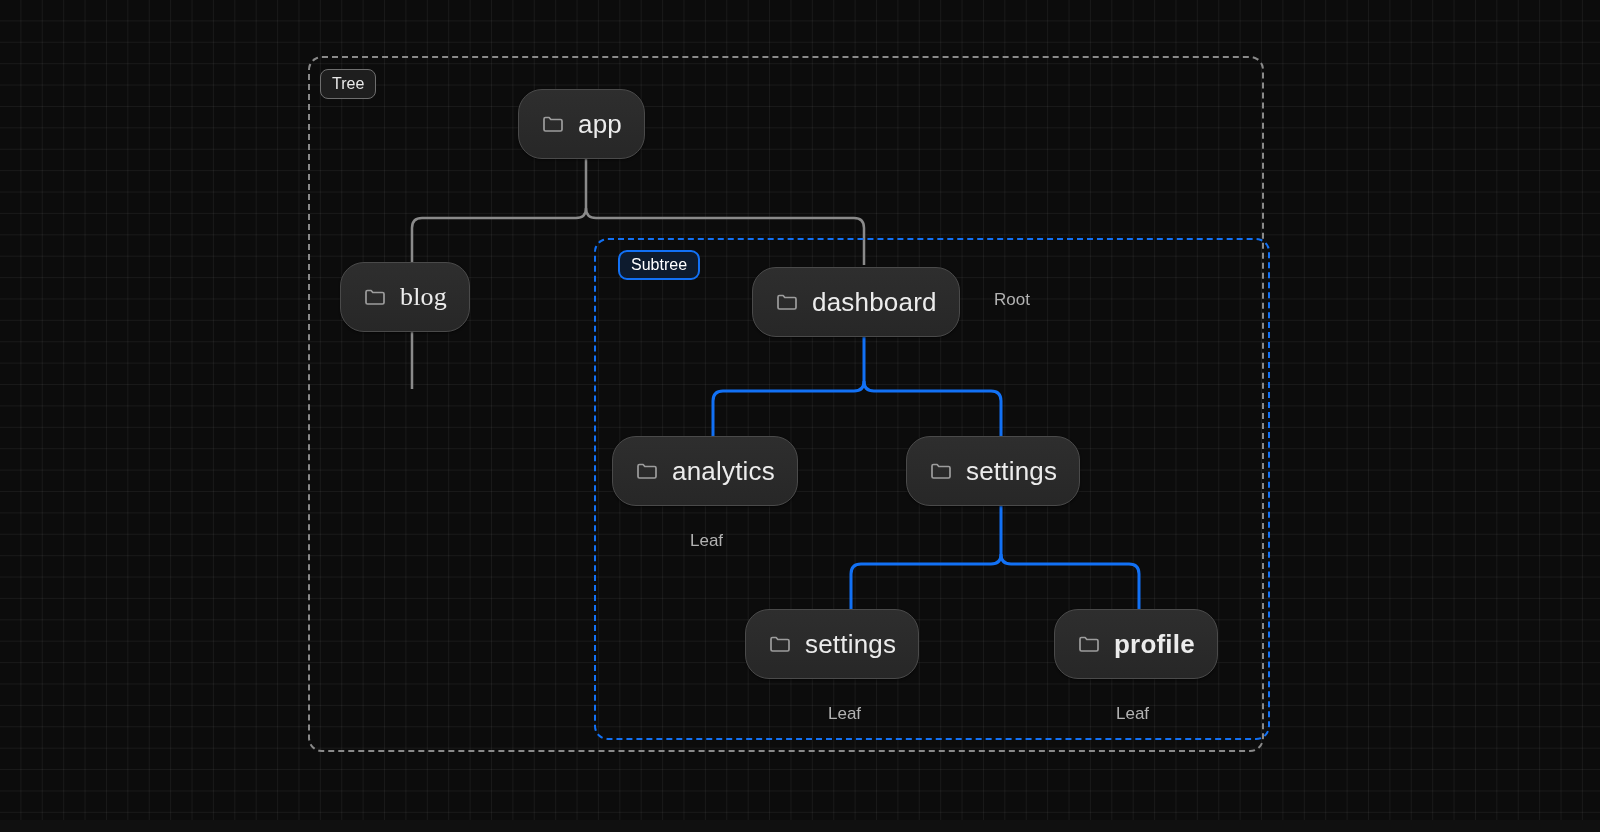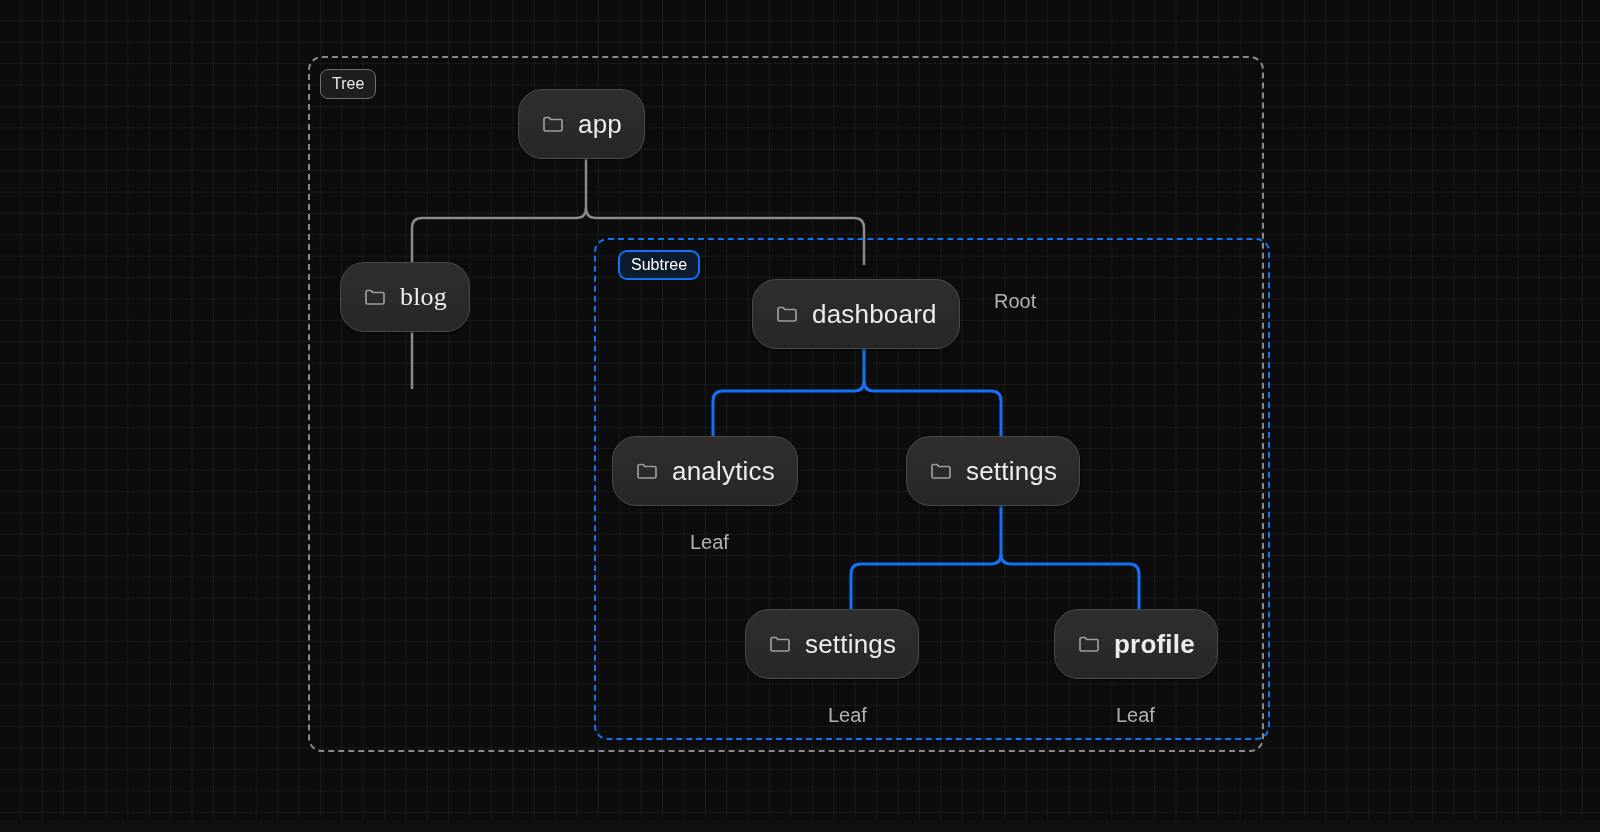--- a/index.html
+++ b/index.html
@@ -118,30 +118,30 @@
     align-items: center;
     flex: 0 0 auto;
     color: #9d9d9d;
   }
   .node .folder-icon svg { display: block; }
 
   
   #node-app       { left: 518px; top: 89px;  }
   #node-blog      { left: 340px; top: 262px; font-family: Liberation Serif, serif; }
   #node-slug      { left: 330px; top: 389px; }
-  #node-dashboard { left: 752px; top: 279px; }
+  #node-dashboard { left: 752px; top: 267px; }
   #node-analytics { left: 612px; top: 436px; }
   #node-settings  { left: 906px; top: 436px; }
   #node-password  { left: 745px; top: 609px; }
   #node-profile   { left: 1054px; top: 609px; font-weight: bold; }
 
   
   .annotation {
     position: absolute;
-    font-size: 20px;
+    font-size: 17px;
     color: #b2b2b2;
     white-space: nowrap;
   }
   #ann-root             { left: 994px;  top: 290px; }
   #ann-leaf-analytics   { left: 690px;  top: 531px; }
   #ann-leaf-password    { left: 828px;  top: 704px; }
   #ann-leaf-profile     { left: 1116px; top: 704px; }
 </style>
 </head>
 <body>

